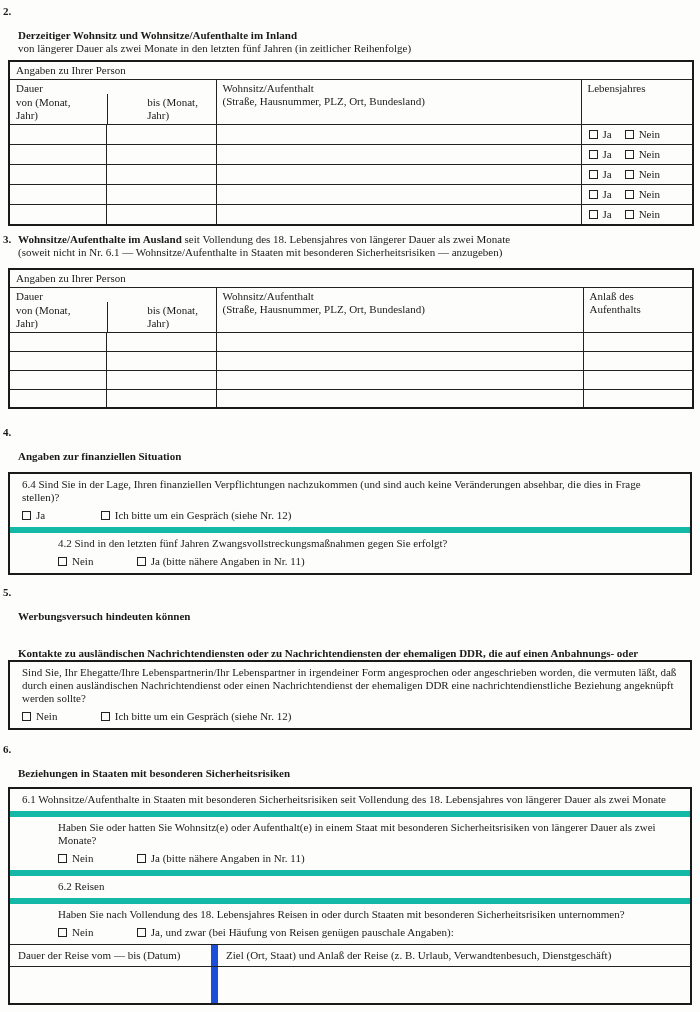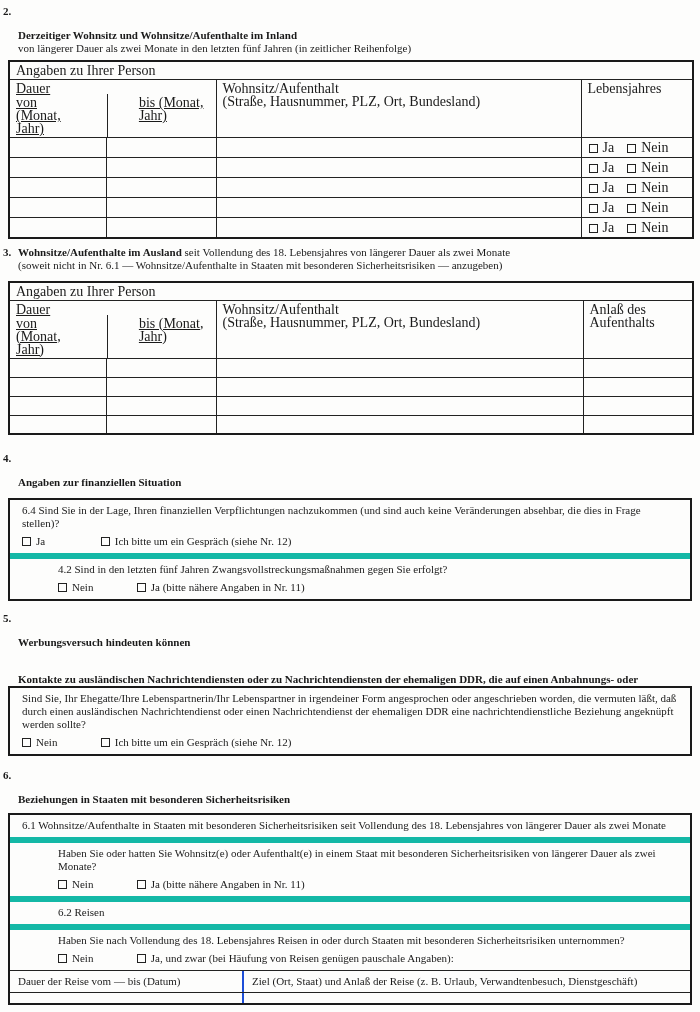--- a/index.html
+++ b/index.html
@@ -15,24 +15,24 @@
     overflow:hidden;
   }
   
   .heading { display:flex; margin-left:-5px; margin-bottom:0; }
   .heading .num { flex:0 0 15px; font-weight:bold; }
   .heading .htext { flex:1; }
   .bold { font-weight:bold;margin-top:24px; }
   
   table.grid { border-collapse:collapse; width:684px; table-layout:fixed; }
   table.grid { border:2px solid #1a1a1a; }
-  table.grid td { border:1px solid #222; padding:2px 6px; vertical-align:top; font-size:14px; }
+  table.grid td { border:1px solid #222; padding:2px 6px; vertical-align:top; font-size:11px; }
   td.caption { padding:4px 8px 3px 8px; }
   td.hdr { padding-top:3px; }
-  .dauer-cell { position:relative;text-decoration:underline; }
+  .dauer-cell { position:relative; }
   .dauer-split { position:absolute; left:97px; top:14px; bottom:0; width:1px; background:#222; }
   .vonbis { display:flex; margin-top:1px; }
   .vonbis .von { width:91px; }
   .vonbis .bis { padding-left:12px;margin-left:44px; }
   tr.fillrow td { height:20px; }
   table.t2 tr.fillrow td { height:19px; }
   
   .cb {
     display:inline-block; width:9px; height:9px;
     border:1px solid #222; background:#fdfdfc;
@@ -54,21 +54,21 @@
   .m-b4 { margin-top:9px; }
   .m-h5 { margin-top:11px; }
   .m-b5 { }
   .m-h6 { margin-top:13px; }
   .m-b6 { margin-top:7px; }
   
   .box.grow { flex:1; display:flex; flex-direction:column; }
   .travel { flex:1; display:flex; flex-direction:column; border-top:1px solid #222; }
   .travel-hdr { display:flex; border-bottom:1px solid #222; }
   .travel-body { flex:1; display:flex; }
-  .tcol1 { width:234px; border-right:2px solid #1d4ed8; padding:4px 8px; }
+  .tcol1 { width:208px; border-right:7px solid #1d4ed8; padding:4px 8px; }
   .tcol2 { flex:1; padding:4px 8px; }
   .travel-body .tcol1, .travel-body .tcol2 { padding:0; }
 </style>
 </head>
 <body>
 
 <div class="page">
 
   <div class="heading">
     <span class="num">2.</span>

